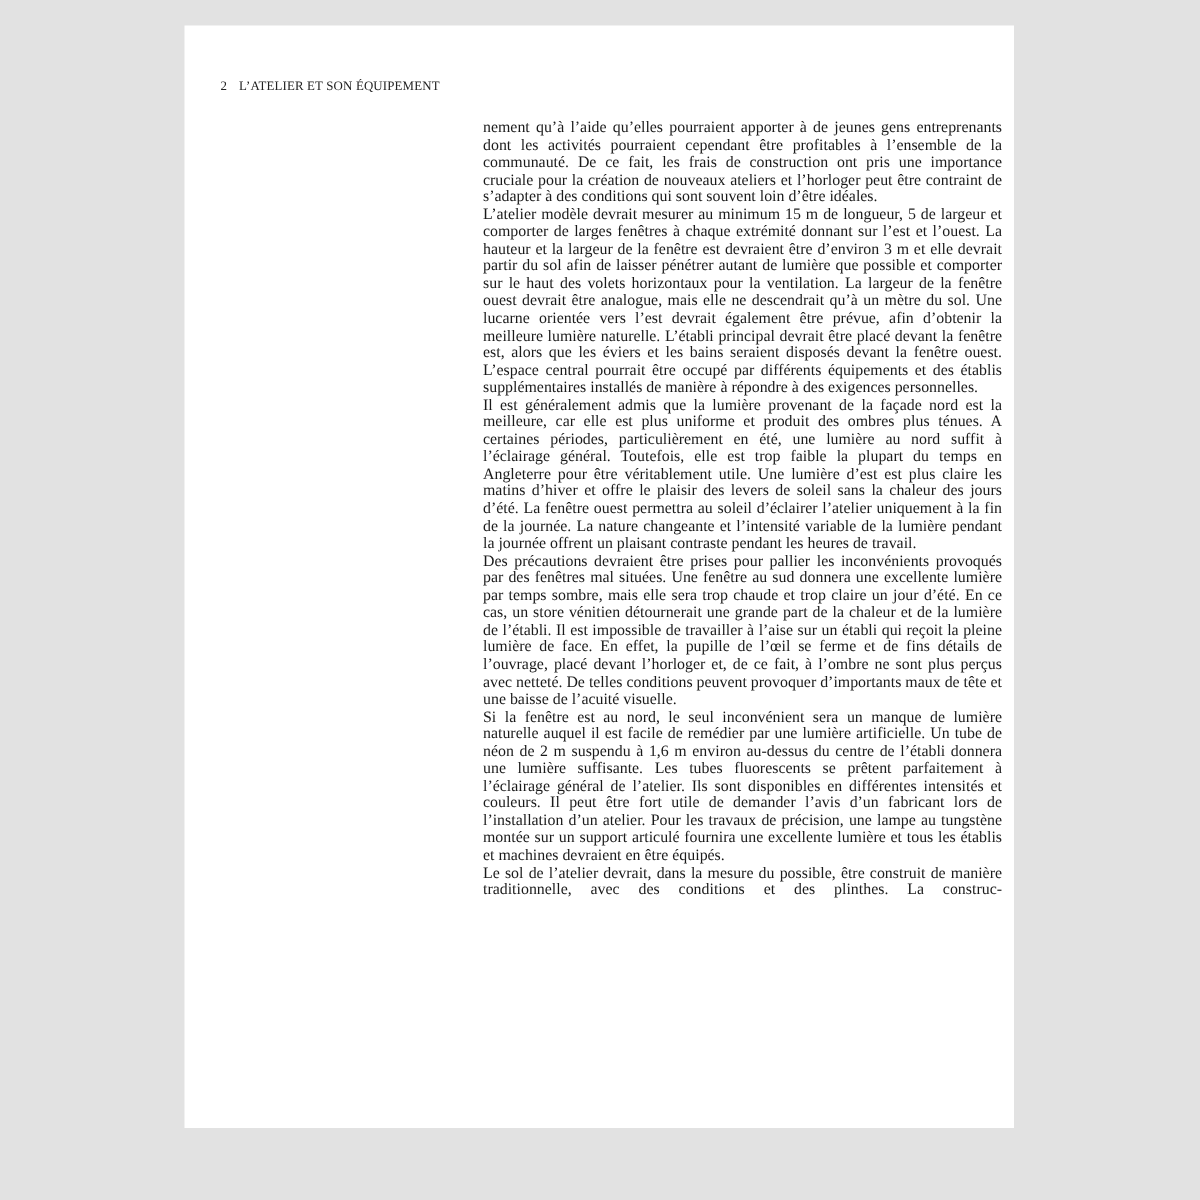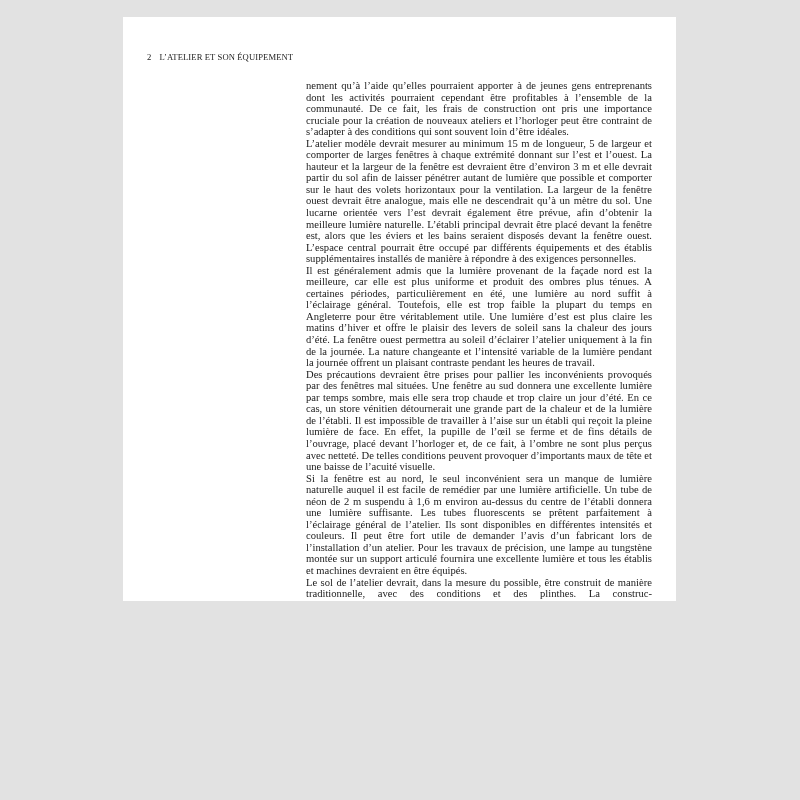--- a/index.html
+++ b/index.html
@@ -8,40 +8,40 @@
       width: 800px;
       height: 800px;
       background: #e2e2e2;
       overflow: hidden;
     }
     .page {
       position: absolute;
       left: 123px;
       top: 17px;
       width: 553px;
-      height: 584px;
+      height: 735px;
       background: #ffffff;
     }
     .running-head {
       position: absolute;
       left: 24px;
       top: 35px;
       font-family: "Liberation Serif", "DejaVu Serif", serif;
       font-size: 8.6px;
       color: #222;
       letter-spacing: 0.1px;
       white-space: nowrap;
     }
     .running-head .page-num {
       display: inline-block;
       margin-right: 8px;
     }
     .body-text {
       position: absolute;
-      left: 183px;
+      left: 199px;
       top: 63px;
       width: 346px;
       font-family: "Liberation Serif", "DejaVu Serif", serif;
       font-size: 10.6px;
       line-height: 11.55px;
       color: #1a1a1a;
       text-align: justify;
       hyphens: manual;
     }
     .body-text p {

